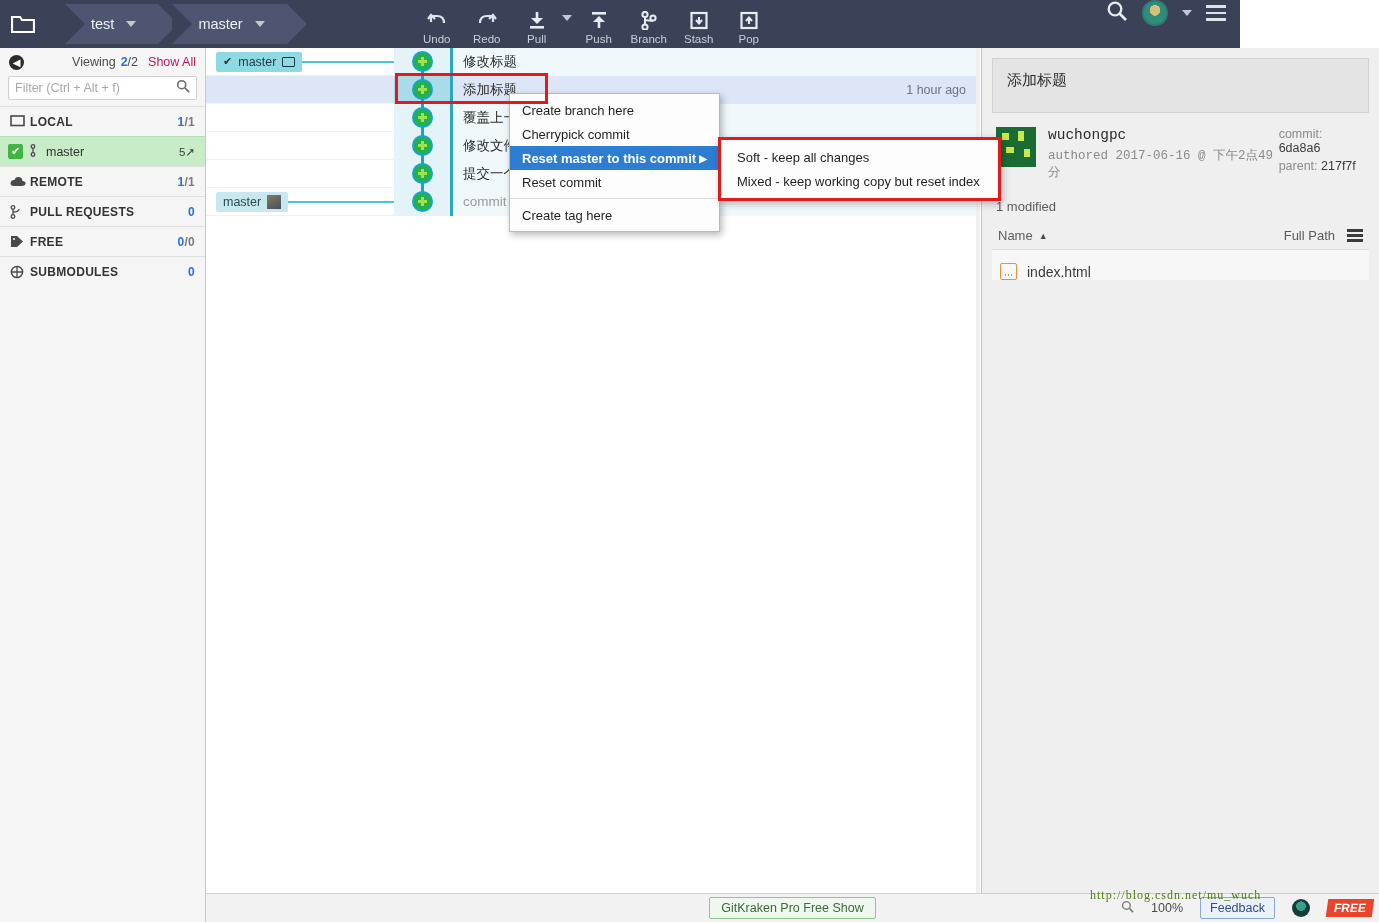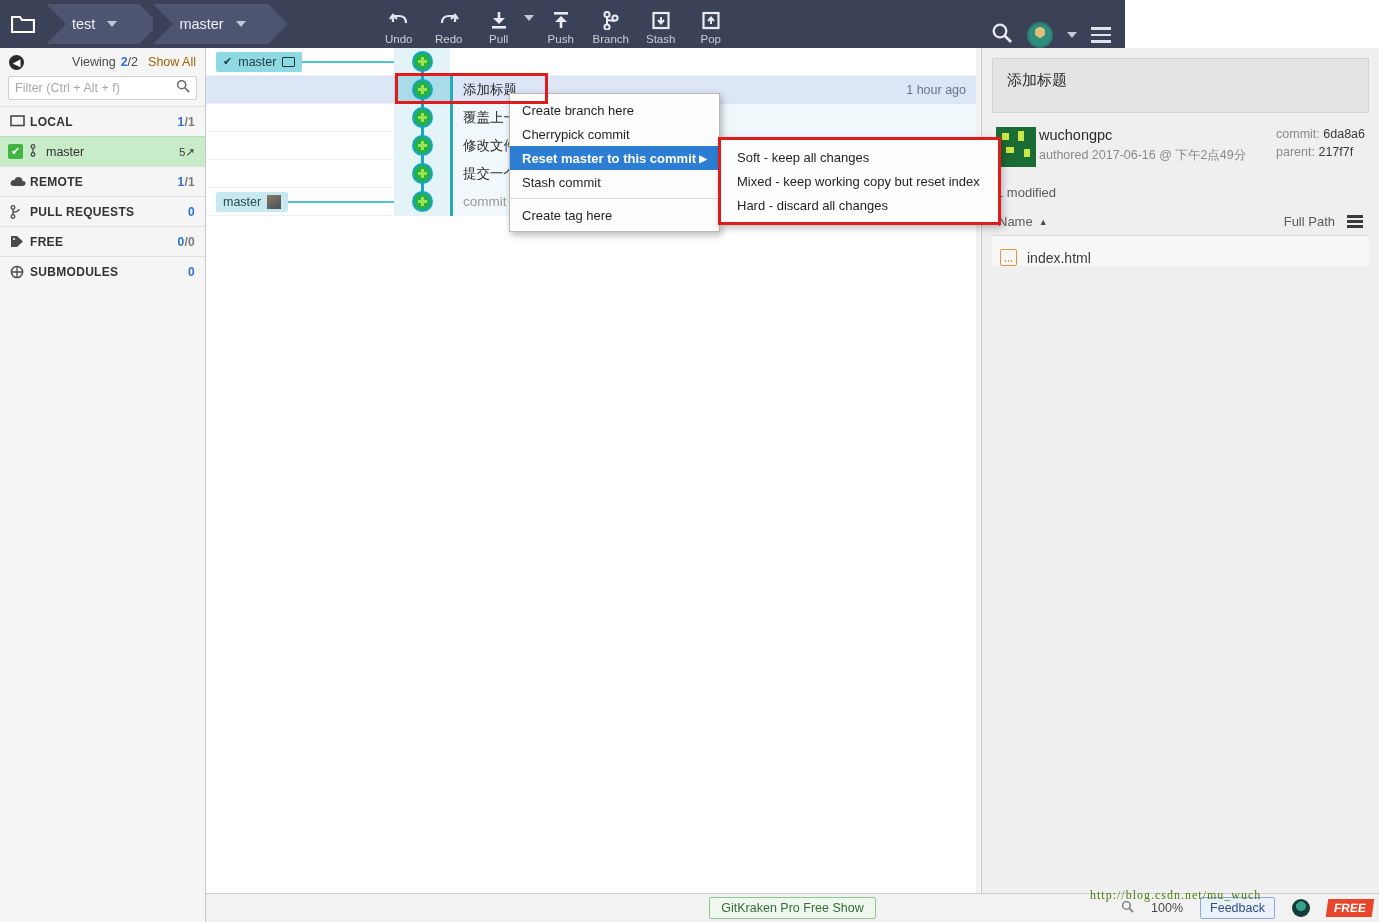--- a/index.html
+++ b/index.html
@@ -6,23 +6,23 @@
   html, body {
     width: 1379px; height: 922px;
     font-family: "Liberation Sans", sans-serif;
     overflow: hidden;
     background: #ffffff;
   }
   body { position: relative; }
 
   
   .toolbar {
-    position: absolute; left: 0; top: 0; width: 1125px; height: 48px;
+    position: absolute; left: 0; top: 0; width: 1240px; height: 48px;
     background: #3b4258;
-    display: flex; align-items: flex-end;
+    display: flex; align-items: flex-start; gap: 19px;
   }
   .tb-folder {
     width: 46px; height: 48px;
     display: flex; align-items: center; justify-content: center;
     color: #ffffff;
   }
   .crumbs { display: flex; align-items: center; height: 48px; }
   .crumb {
     position: relative; height: 40px;
     background: #4d5570;
@@ -86,21 +86,21 @@
     height: 28px; display: flex; align-items: center;
     padding: 0 9px; font-size: 12.5px; color: #4a4a4a;
   }
   .back-circle {
     width: 15px; height: 15px; border-radius: 50%;
     background: #2b2b2b; color: #fff; font-size: 10px;
     display: flex; align-items: center; justify-content: center;
   }
   .sb-top .viewing { margin-left: auto; }
   .sb-top .blue { color: #2e6fd6; font-weight: bold; }
-  .sb-top .showall { margin-left: 10px; color: #a16207; }
+  .sb-top .showall { margin-left: 10px; color: #be185d; }
   .filter-wrap { padding: 0 8px 6px 8px; }
   .filter-box {
     height: 24px; background: #fff; border: 1px solid #cfcfcf;
     border-radius: 2px; display: flex; align-items: center;
     padding: 0 6px;
   }
   .filter-box input {
     border: 0; outline: 0; flex: 1; font-size: 12.5px;
     color: #555; font-family: "Liberation Sans", sans-serif;
     background: transparent;
@@ -244,21 +244,21 @@
   .author-row { display: flex; margin-top: 14px; padding: 0 4px; }
   .ava-big {
     width: 40px; height: 40px; flex: 0 0 40px;
     background:
       linear-gradient(#c9e84a,#c9e84a) 6px 6px/7px 7px no-repeat,
       linear-gradient(#c9e84a,#c9e84a) 22px 4px/6px 10px no-repeat,
       linear-gradient(#c9e84a,#c9e84a) 10px 20px/8px 6px no-repeat,
       linear-gradient(#c9e84a,#c9e84a) 28px 22px/6px 8px no-repeat,
       #1b6b34;
   }
-  .author-mid { margin-left: 3px; }
+  .author-mid { margin-left: 12px; font-family: Liberation Mono, monospace; }
   .author-name { font-size: 14.5px; color: #2b2b2b; }
   .author-date { font-size: 12.5px; color: #8a8a8a; margin-top: 4px; }
   .hashes { margin-left: auto; text-align: left; }
   .hash-line { font-size: 12.5px; color: #8a8a8a; }
   .hash-line b { color: #3a3a3a; font-weight: normal; }
   .hash-line + .hash-line { margin-top: 4px; }
   .modified {
     margin-top: 18px; padding-left: 4px;
     font-size: 13px; color: #5b5b5b;
   }
@@ -538,20 +538,23 @@
         <span>master</span>
         <span class="mon"></span>
       </div>
     </div>
     <div class="nodecol">
       <div class="vline half-b"></div>
       <div class="node">
           <span class="glyph"></span>
         </div>
     </div>
+    <div class="msgcol">
+      <span>修改标题</span>
+    </div>
   </div>
 
   <div class="grow sel">
     <div class="refzone"></div>
     <div class="nodecol">
       <div class="vline"></div>
       <div class="node">
           <span class="glyph"></span>
         </div>
     </div>
@@ -629,37 +632,34 @@
     <span>Create branch here</span>
   </div>
   <div class="ctx-item">
     <span>Cherrypick commit</span>
   </div>
   <div class="ctx-item active">
     <span>Reset master to this commit</span>
     <span class="arr">▶</span>
   </div>
   <div class="ctx-item">
-    <span>Stash commit</span>
+    <span>Reset commit</span>
   </div>
   <div class="ctx-sep"></div>
   <div class="ctx-item">
     <span>Create tag here</span>
   </div>
 </div>
 
 <div class="ctx-sub">
   <div class="ctx-item">
     <span>Soft - keep all changes</span>
   </div>
   <div class="ctx-item">
     <span>Mixed - keep working copy but reset index</span>
-  </div>
-  <div class="ctx-item">
-    <span>Hard - discard all changes</span>
   </div>
 </div>
 
 <div class="rpanel">
   <div class="msgbox">
     <span>添加标题</span>
   </div>
 
   <div class="author-row">
     <div class="ava-big"></div>

